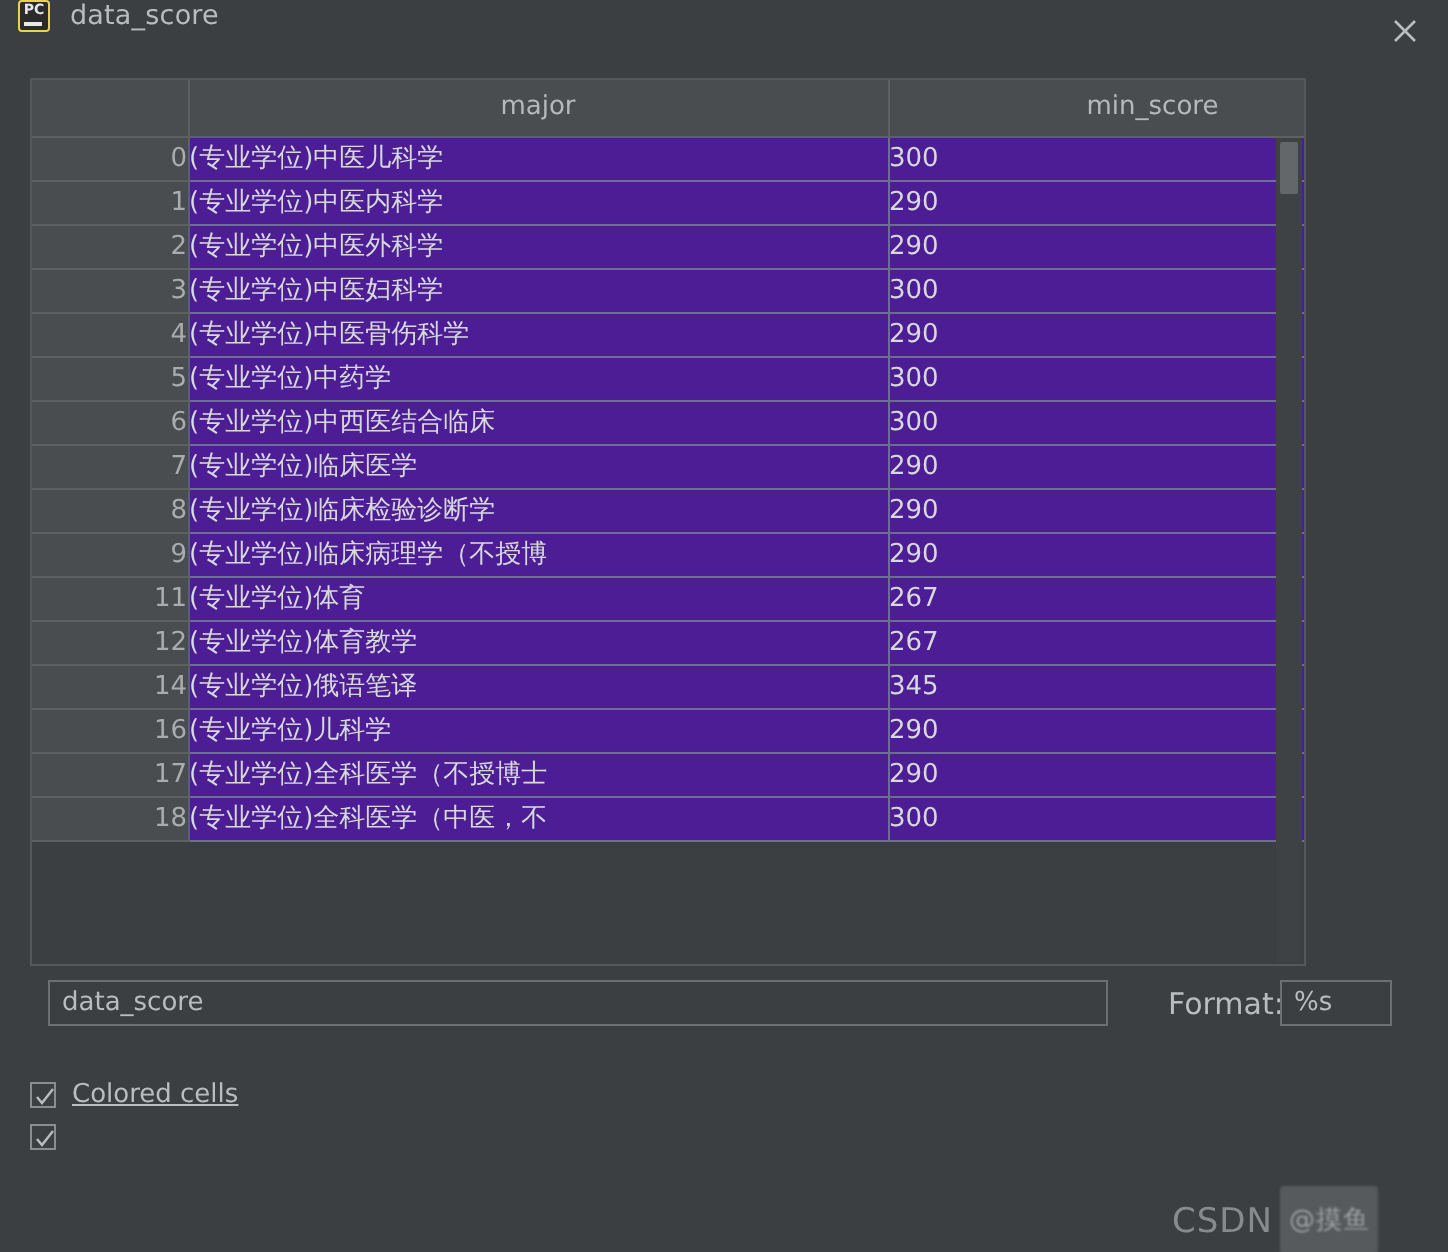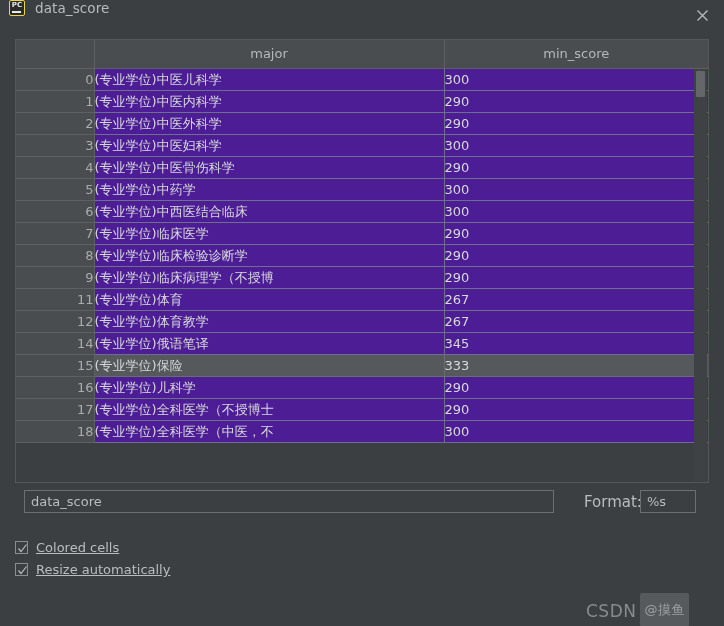--- a/index.html
+++ b/index.html
@@ -49,21 +49,21 @@
     width: 44px; height: 30px;
     display: flex; align-items: center; justify-content: center;
     color: #b9bdc0;
   }
   .close-btn svg { display: block; }
 
   
   .table-frame {
     position: absolute;
     left: 15px; top: 39px;
-    width: 694px; height: 444px;
+    width: 638px; height: 444px;
     background: #3c3f41;
     border: 1px solid #555859;
     overflow: hidden;
   }
   .tbl {
     border-collapse: collapse;
     table-layout: fixed;
     width: 692px;
     font-size: 13px;
   }
@@ -289,25 +289,20 @@
           <td class="idx">12</td>
           <td class="cell blue">(专业学位)体育教学</td>
           <td class="cell blue">267</td>
         </tr>
         <tr>
           <td class="idx">14</td>
           <td class="cell blue">(专业学位)俄语笔译</td>
           <td class="cell blue">345</td>
         </tr>
         <tr>
-          <td class="idx">15</td>
-          <td class="cell gray">(专业学位)保险</td>
-          <td class="cell gray">333</td>
-        </tr>
-        <tr>
           <td class="idx">16</td>
           <td class="cell blue">(专业学位)儿科学</td>
           <td class="cell blue">290</td>
         </tr>
         <tr>
           <td class="idx">17</td>
           <td class="cell blue">(专业学位)全科医学（不授博士</td>
           <td class="cell blue">290</td>
         </tr>
         <tr>
@@ -334,19 +329,18 @@
   </div>
   <div class="chk-label">Colored cells</div>
 </div>
 
 <div class="chk-row r2">
   <div class="chk-box">
     <svg width="11" height="11" viewBox="0 0 11 11" aria-hidden="true">
       <path d="M1.5 5.5 L4 8.5 L9.5 1.5" stroke="#b9bdc0" stroke-width="1.2" fill="none"></path>
     </svg>
   </div>
-  <div class="chk-label">Resize automatically</div>
 </div>
 
 <div class="watermark">
   <span>CSDN</span>
   <span class="wm-user">@摸鱼</span>
 </div>
 
 </body></html>

